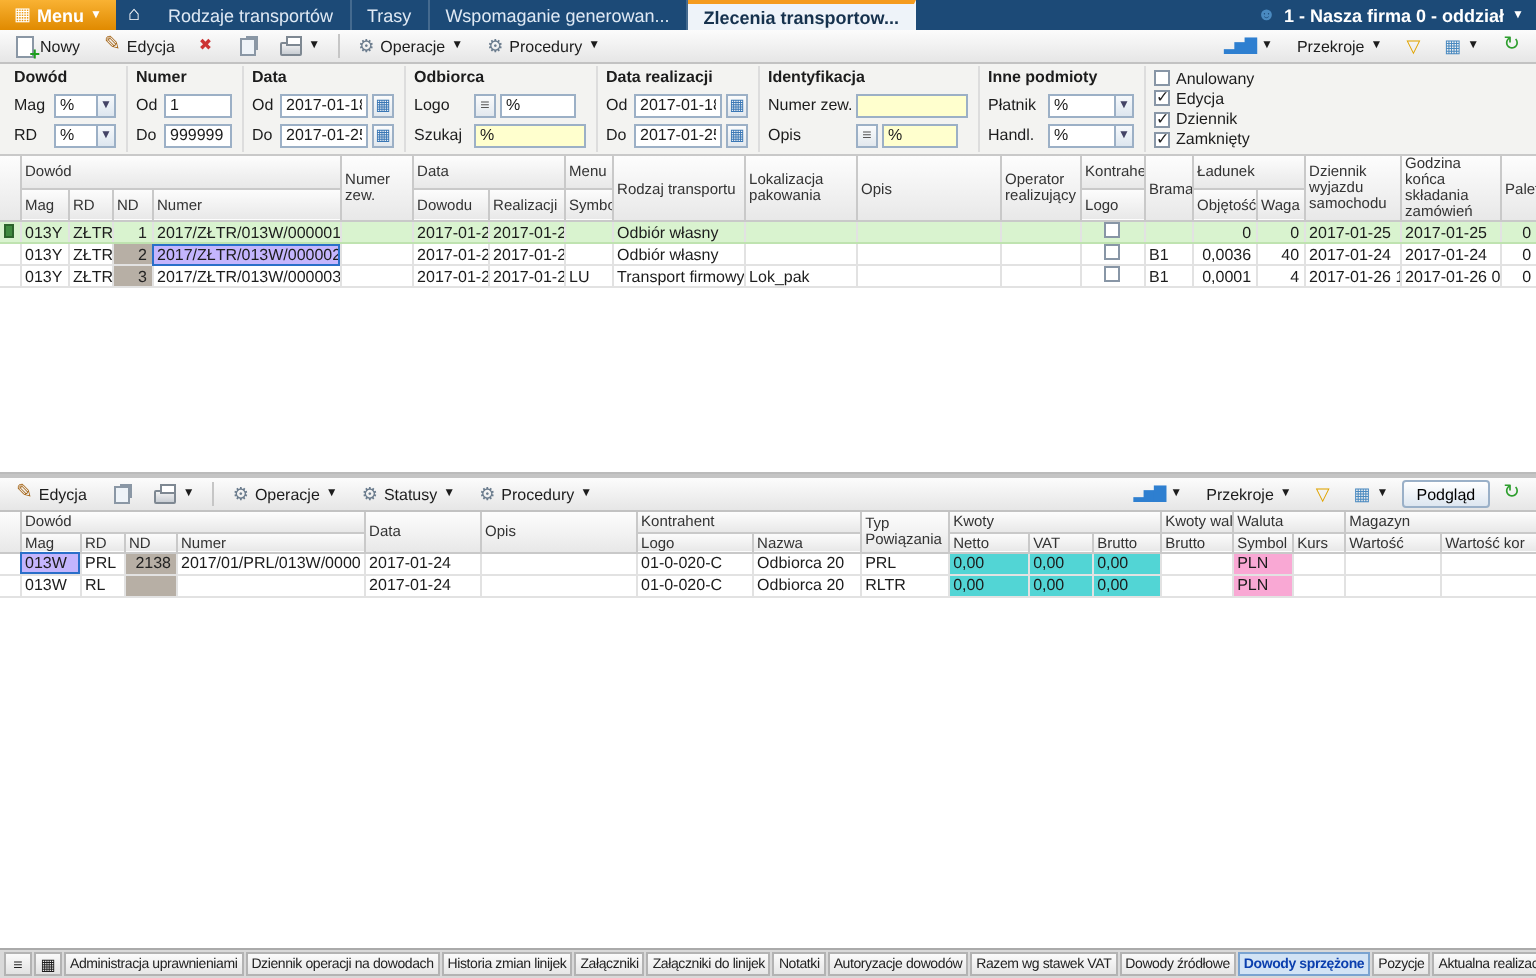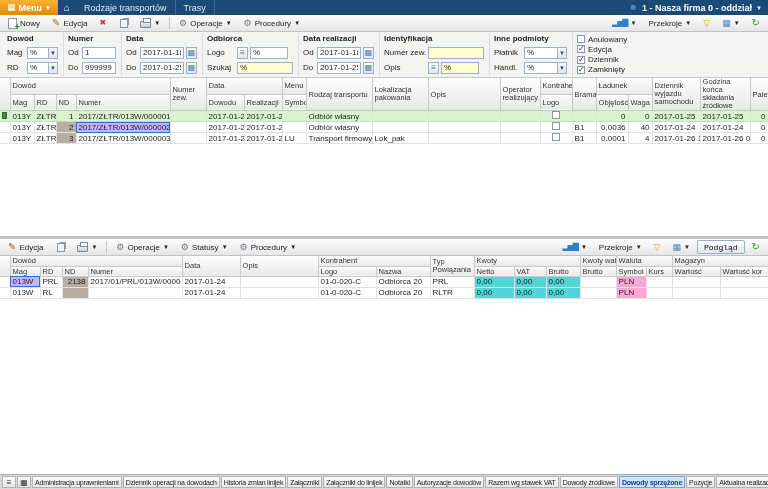--- a/index.html
+++ b/index.html
@@ -14,21 +14,21 @@
 .ttab{display:flex;align-items:center;padding:0 8px;border-right:1px solid rgba(255,255,255,.18);white-space:nowrap}
 .ttab.active{background:#eef3f9;color:#16324e;border-top:2px solid #f59b1e;font-weight:bold}
 .top-right{margin-left:auto;display:flex;align-items:center;gap:4px;padding:0 6px;color:#fff;white-space:nowrap;font-weight:bold}
 .caret{font-size:6px}
 
 
 .toolbar{height:17px;background:linear-gradient(#fcfcfc,#e6e6e6);border-bottom:1px solid #c2c2c2;display:flex;align-items:center;padding:0 3px;gap:2px;flex:0 0 auto}
 .tbtn{display:flex;align-items:center;gap:3px;padding:1px 4px;border:1px solid transparent;border-radius:2px;background:transparent;font-size:8px;color:#1c1c1c;font-family:inherit;white-space:nowrap}
 .tsep{width:1px;height:12px;background:#c6c6c6;margin:0 2px}
 .tb-right{margin-left:auto;display:flex;align-items:center;gap:2px}
-.pbtn{border:1px solid #9ab0c8;background:linear-gradient(#fff,#dde6f0);padding:0 6px;height:14px;border-radius:2px;display:flex;align-items:center;font-family:Liberation Mono, monospace;font-size:8px}
+.pbtn{border:1px solid #9ab0c8;background:linear-gradient(#fff,#dde6f0);padding:0 6px;height:14px;border-radius:2px;display:flex;align-items:center;font-family:Liberation Sans, sans-serif;font-size:8px}
 
 
 .ic{display:inline-block;font-style:normal;line-height:1}
 .ic-doc{width:9px;height:11px;background:#fff;border:1px solid #8a97a5;position:relative}
 .ic-doc::after{content:"+";position:absolute;right:-4px;bottom:-4px;color:#1e9e1e;font-weight:bold;font-size:9px}
 .ic-pencil{color:#a86a1e;font-size:10px}
 .ic-x{color:#c33;font-size:8px;font-weight:bold}
 .ic-copy{width:8px;height:9px;border:1px solid #8a97a5;background:#eef3f8;box-shadow:2px -2px 0 -1px #8a97a5;margin-left:2px}
 .ic-printer{width:11px;height:7px;background:linear-gradient(#f2f2f2,#c9ced4);border:1px solid #7e8892;border-radius:1px;position:relative;margin-top:3px}
 .ic-printer::before{content:"";position:absolute;left:2px;top:-4px;width:6px;height:3px;background:#fff;border:1px solid #7e8892}
@@ -87,20 +87,22 @@
 
   <div class="topbar">
     <div class="menu-btn">
       <span class="ic">▦</span>
       <span>Menu</span>
       <span class="caret">▼</span>
     </div>
     <div class="home-btn">⌂</div>
     <div class="ttab">Rodzaje transportów</div>
     <div class="ttab">Trasy</div>
+    <div class="ttab">Wspomaganie generowan...</div>
+    <div class="ttab active">Zlecenia transportow...</div>
     <div class="top-right">
       <span class="ic ic-table">☻</span>
       <span>1 - Nasza firma 0 - oddział</span>
       <span class="caret">▼</span>
     </div>
   </div>
 
   <div class="toolbar">
     <button class="tbtn">
       <span class="ic ic-doc"></span>
@@ -316,21 +318,21 @@
           <th colspan="2">Data</th>
           <th>Menu</th>
           <th rowspan="2">Rodzaj transportu</th>
           <th rowspan="2" class="wrap">Lokalizacja pakowania</th>
           <th rowspan="2">Opis</th>
           <th rowspan="2" class="wrap">Operator realizujący</th>
           <th>Kontrahent</th>
           <th rowspan="2">Brama</th>
           <th colspan="2">Ładunek</th>
           <th rowspan="2" class="wrap">Dziennik wyjazdu samochodu</th>
-          <th rowspan="2" class="wrap">Godzina końca składania źródłowe</th>
+          <th rowspan="2" class="wrap">Godzina końca składania zamówień</th>
           <th rowspan="2">Palety</th>
         </tr>
         <tr>
           <th>Mag</th>
           <th>RD</th>
           <th>ND</th>
           <th>Numer</th>
           <th>Dowodu</th>
           <th>Realizacji</th>
           <th>Symbol</th>

